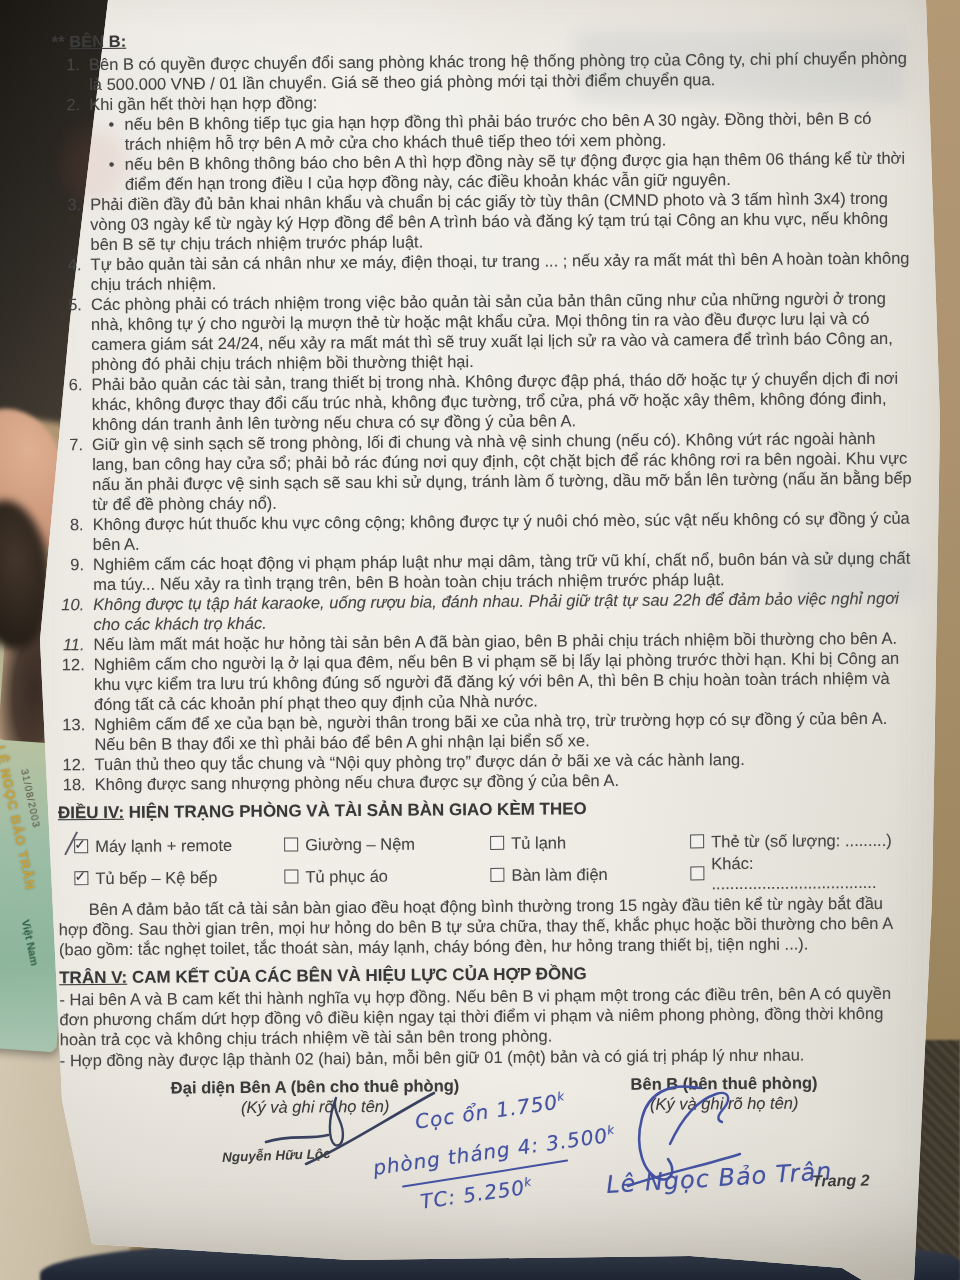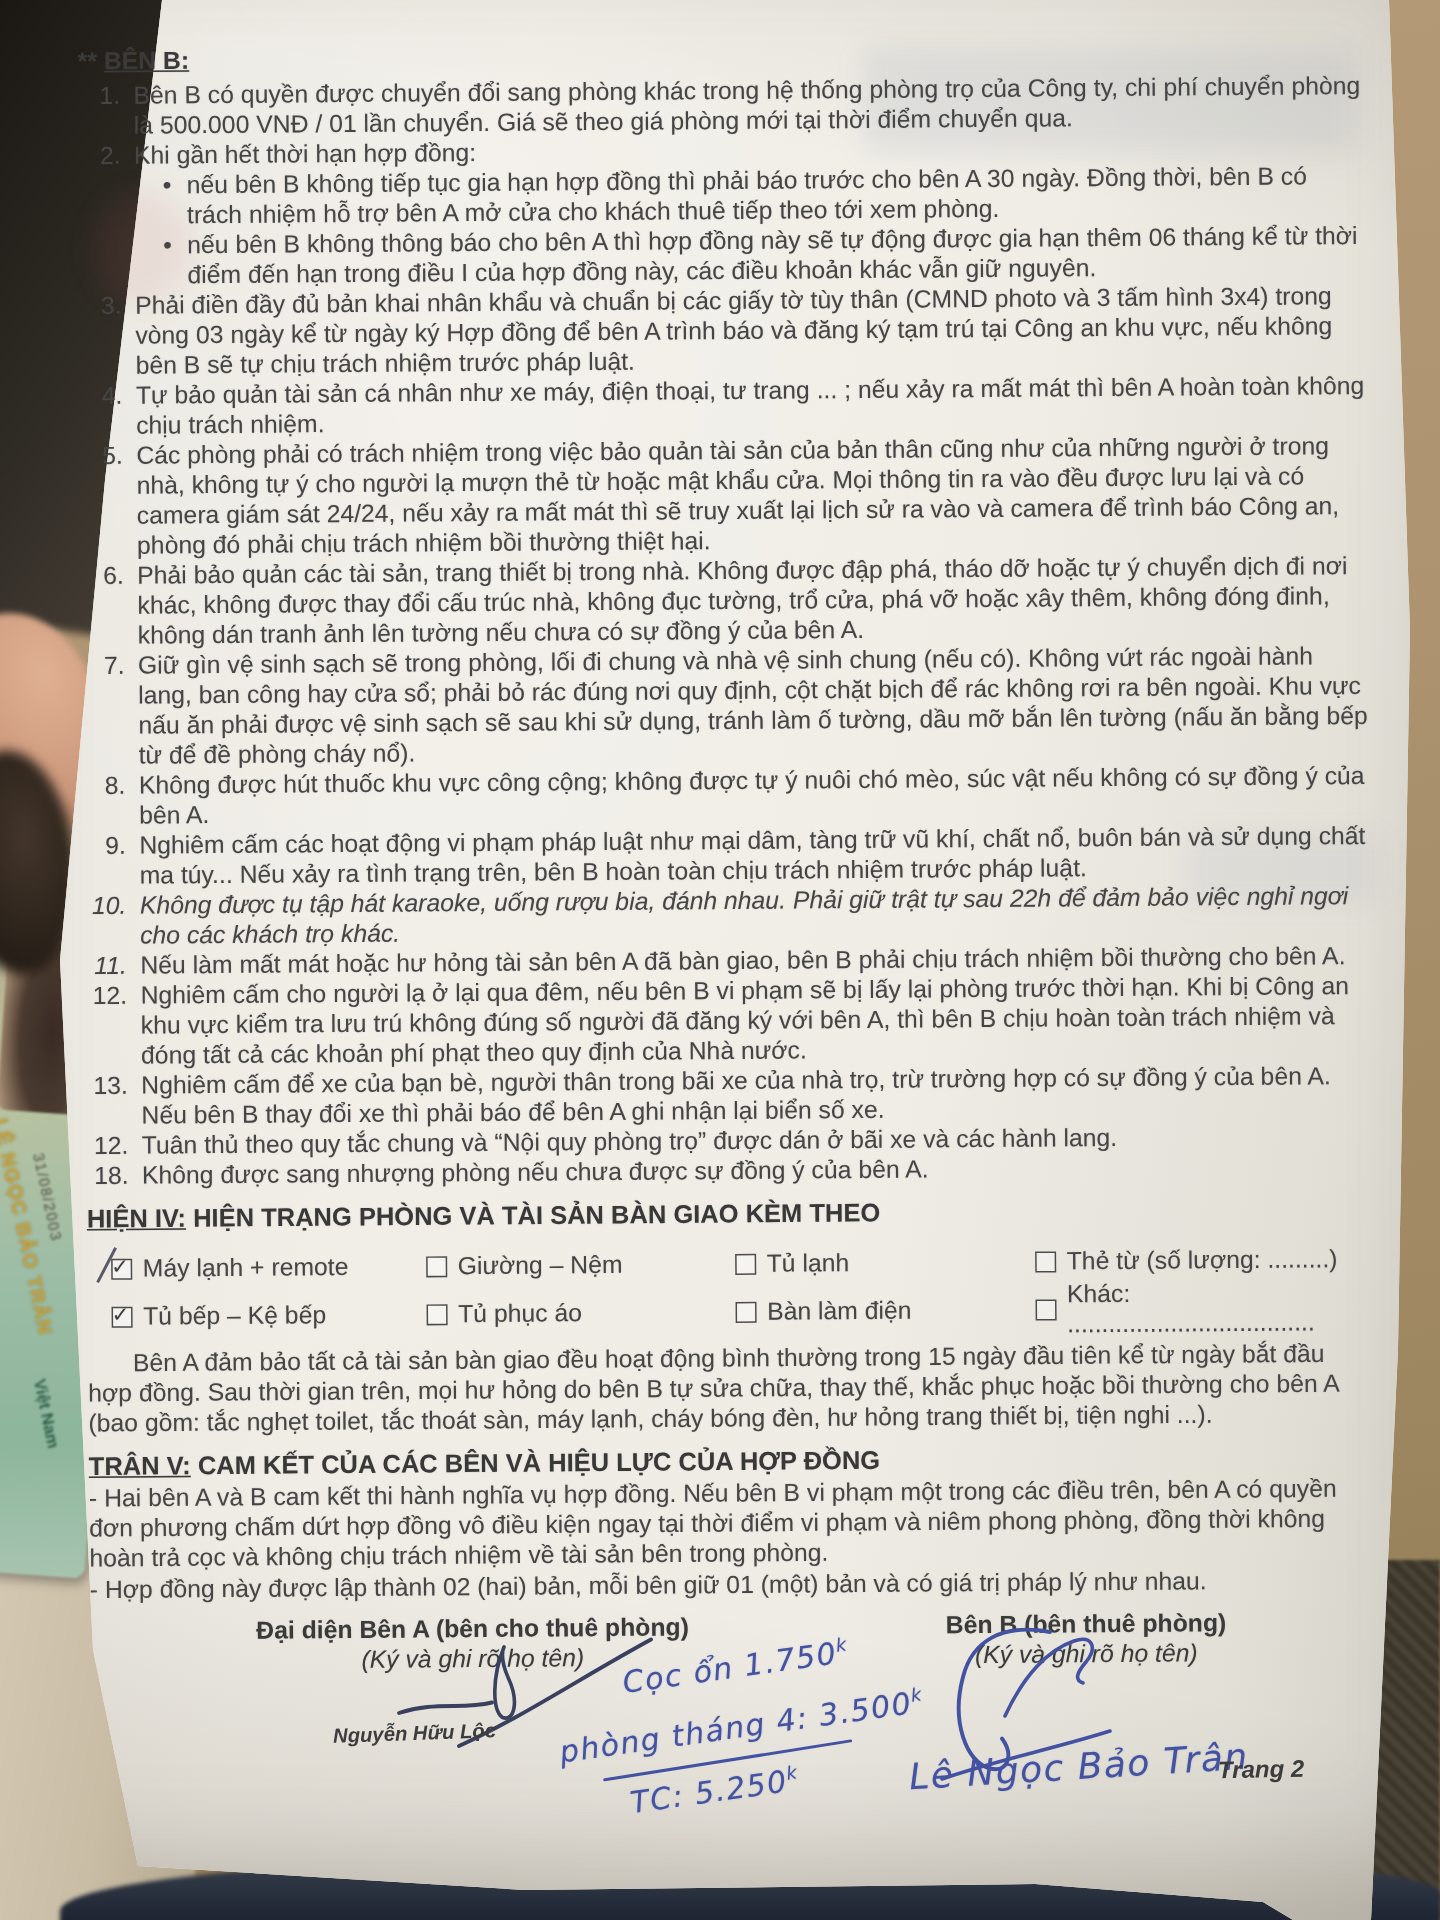--- a/index.html
+++ b/index.html
@@ -189,21 +189,21 @@
         <div class="item">
           <span class="num">12.</span>
           <span class="txt">Tuân thủ theo quy tắc chung và “Nội quy phòng trọ” được dán ở bãi xe và các hành lang.</span>
         </div>
         <div class="item">
           <span class="num">18.</span>
           <span class="txt">Không được sang nhượng phòng nếu chưa được sự đồng ý của bên A.</span>
         </div>
       </div>
 
-    <div class="h4title"><span class="lead">HIỆN IV:</span><span> HIỆN TRẠNG PHÒNG VÀ TÀI SẢN BÀN GIAO KÈM THEO</span></div>
+    <div class="h4title"><span class="lead">ĐIỀU IV:</span><span> HIỆN TRẠNG PHÒNG VÀ TÀI SẢN BÀN GIAO KÈM THEO</span></div>
 
     <div class="cb-grid" id="checkbox-grid">
         <div class="cb-row">
           <div class="cb-cell cb-c1">
             <span class="box slash">
               <span class="mark">✓</span>
             </span>
             <span>Máy lạnh + remote</span>
           </div>
           <div class="cb-cell cb-c2">

